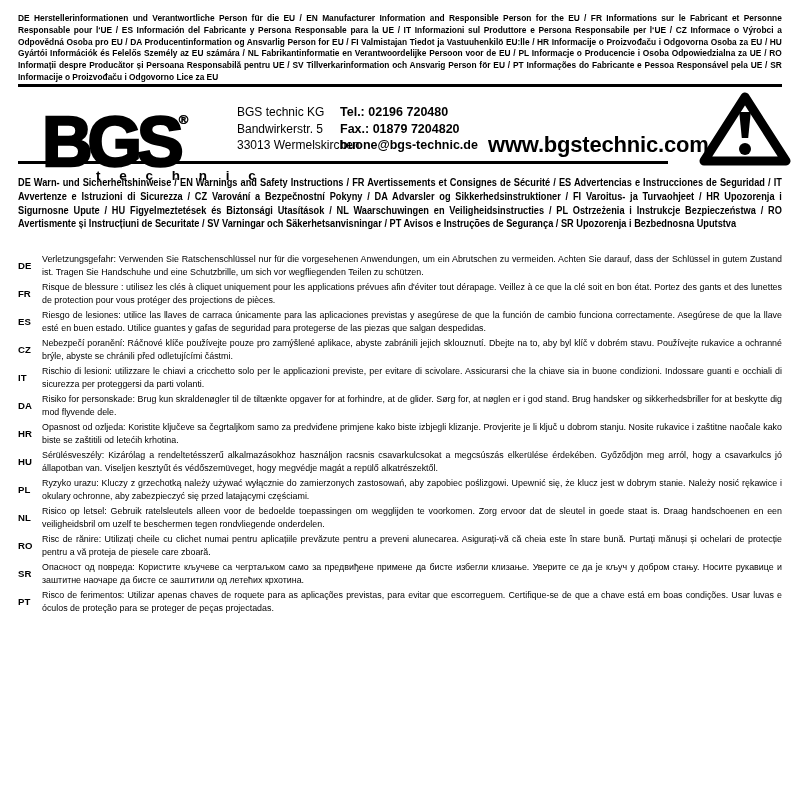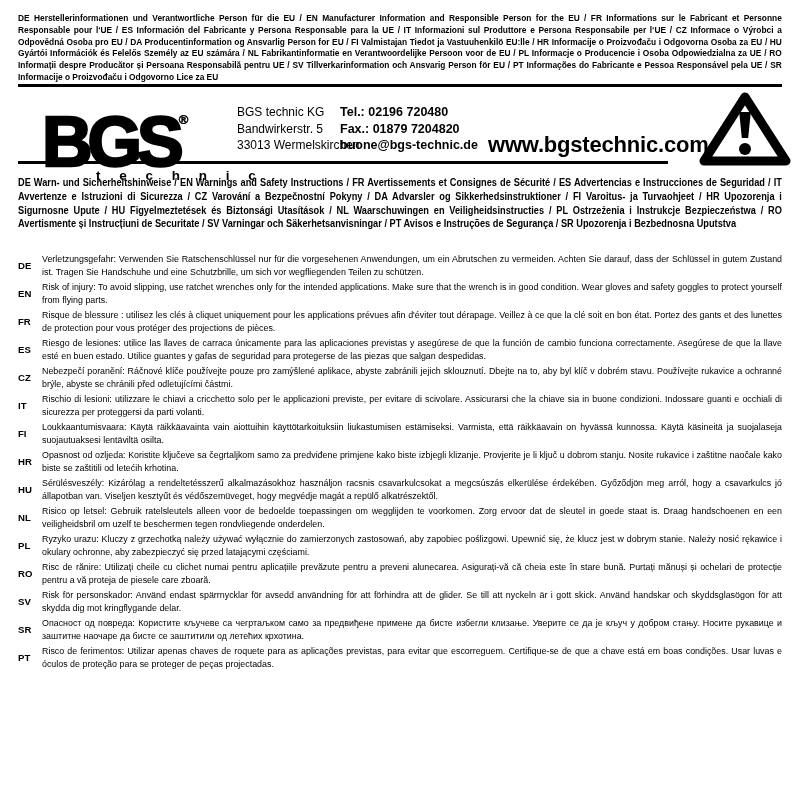--- a/index.html
+++ b/index.html
@@ -124,66 +124,58 @@
 <div class="abs" id="rule-mid"></div>
 
 <div class="abs scaled" id="header-warnings">DE Warn- und Sicherheitshinweise  /  EN Warnings and Safety Instructions  /  FR Avertissements et Consignes de Sécurité  /  ES Advertencias e Instrucciones de Seguridad  /  IT Avvertenze e Istruzioni di Sicurezza  /  CZ Varování a Bezpečnostní Pokyny  /  DA Advarsler og Sikkerhedsinstruktioner  /  FI Varoitus- ja Turvaohjeet  /  HR Upozorenja i Sigurnosne Upute  /  HU Figyelmeztetések és Biztonsági Utasítások  /  NL Waarschuwingen en Veiligheidsinstructies  /  PL Ostrzeżenia i Instrukcje Bezpieczeństwa  /  RO Avertismente și Instrucțiuni de Securitate  /  SV Varningar och Säkerhetsanvisningar  /  PT Avisos e Instruções de Segurança  /  SR Upozorenja i Bezbednosna Uputstva</div>
 
 <div class="abs" id="warnings-list">
   <div class="wrow">
     <span class="wcode">DE</span>
     <div class="wtext">Verletzungsgefahr: Verwenden Sie Ratschenschlüssel nur für die vorgesehenen Anwendungen, um ein Abrutschen zu vermeiden. Achten Sie darauf, dass der Schlüssel in gutem Zustand ist. Tragen Sie Handschuhe und eine Schutzbrille, um sich vor wegfliegenden Teilen zu schützen.</div>
   </div>
   <div class="wrow">
-    <span class="wcode">EN</span>
-    <div class="wtext">Risk of injury: To avoid slipping, use ratchet wrenches only for the intended applications. Make sure that the wrench is in good condition. Wear gloves and safety goggles to protect yourself from flying parts.</div>
-  </div>
-  <div class="wrow">
     <span class="wcode">FR</span>
     <div class="wtext">Risque de blessure : utilisez les clés à cliquet uniquement pour les applications prévues afin d'éviter tout dérapage. Veillez à ce que la clé soit en bon état. Portez des gants et des lunettes de protection pour vous protéger des projections de pièces.</div>
   </div>
   <div class="wrow">
     <span class="wcode">ES</span>
     <div class="wtext">Riesgo de lesiones: utilice las llaves de carraca únicamente para las aplicaciones previstas y asegúrese de que la función de cambio funciona correctamente. Asegúrese de que la llave esté en buen estado. Utilice guantes y gafas de seguridad para protegerse de las piezas que salgan despedidas.</div>
   </div>
   <div class="wrow">
     <span class="wcode">CZ</span>
     <div class="wtext">Nebezpečí poranění: Ráčnové klíče používejte pouze pro zamýšlené aplikace, abyste zabránili jejich sklouznutí. Dbejte na to, aby byl klíč v dobrém stavu. Používejte rukavice a ochranné brýle, abyste se chránili před odletujícími částmi.</div>
   </div>
   <div class="wrow">
     <span class="wcode">IT</span>
     <div class="wtext">Rischio di lesioni: utilizzare le chiavi a cricchetto solo per le applicazioni previste, per evitare di scivolare. Assicurarsi che la chiave sia in buone condizioni. Indossare guanti e occhiali di sicurezza per proteggersi da parti volanti.</div>
   </div>
   <div class="wrow">
-    <span class="wcode">FI</span>
-    <div class="wtext">Loukkaantumisvaara: Käytä räikkäavainta vain aiottuihin käyttötarkoituksiin liukastumisen estämiseksi. Varmista, että räikkäavain on hyvässä kunnossa. Käytä käsineitä ja suojalaseja suojautuaksesi lentäviltä osilta.</div>
+    <span class="wcode">DA</span>
+    <div class="wtext">Risiko for personskade: Brug kun skraldenøgler til de tiltænkte opgaver for at forhindre, at de glider. Sørg for, at nøglen er i god stand. Brug handsker og sikkerhedsbriller for at beskytte dig mod flyvende dele.</div>
   </div>
   <div class="wrow">
     <span class="wcode">HR</span>
     <div class="wtext">Opasnost od ozljeda: Koristite ključeve sa čegrtaljkom samo za predviđene primjene kako biste izbjegli klizanje. Provjerite je li ključ u dobrom stanju. Nosite rukavice i zaštitne naočale kako biste se zaštitili od letećih krhotina.</div>
   </div>
   <div class="wrow">
     <span class="wcode">HU</span>
     <div class="wtext">Sérülésveszély: Kizárólag a rendeltetésszerű alkalmazásokhoz használjon racsnis csavarkulcsokat a megcsúszás elkerülése érdekében. Győződjön meg arról, hogy a csavarkulcs jó állapotban van. Viseljen kesztyűt és védőszemüveget, hogy megvédje magát a repülő alkatrészektől.</div>
   </div>
   <div class="wrow">
+    <span class="wcode">PL</span>
+    <div class="wtext">Ryzyko urazu: Kluczy z grzechotką należy używać wyłącznie do zamierzonych zastosowań, aby zapobiec poślizgowi. Upewnić się, że klucz jest w dobrym stanie. Należy nosić rękawice i okulary ochronne, aby zabezpieczyć się przed latającymi częściami.</div>
+  </div>
+  <div class="wrow">
     <span class="wcode">NL</span>
     <div class="wtext">Risico op letsel: Gebruik ratelsleutels alleen voor de bedoelde toepassingen om wegglijden te voorkomen. Zorg ervoor dat de sleutel in goede staat is. Draag handschoenen en een veiligheidsbril om uzelf te beschermen tegen rondvliegende onderdelen.</div>
   </div>
   <div class="wrow">
-    <span class="wcode">PL</span>
-    <div class="wtext">Ryzyko urazu: Kluczy z grzechotką należy używać wyłącznie do zamierzonych zastosowań, aby zapobiec poślizgowi. Upewnić się, że klucz jest w dobrym stanie. Należy nosić rękawice i okulary ochronne, aby zabezpieczyć się przed latającymi częściami.</div>
-  </div>
-  <div class="wrow">
     <span class="wcode">RO</span>
     <div class="wtext">Risc de rănire: Utilizați cheile cu clichet numai pentru aplicațiile prevăzute pentru a preveni alunecarea. Asigurați-vă că cheia este în stare bună. Purtați mănuși și ochelari de protecție pentru a vă proteja de piesele care zboară.</div>
-  </div>
-  <div class="wrow">
-    <span class="wcode">SV</span>
-    <div class="wtext">Risk för personskador: Använd endast spärrnycklar för avsedd användning för att förhindra att de glider. Se till att nyckeln är i gott skick. Använd handskar och skyddsglasögon för att skydda dig mot kringflygande delar.</div>
   </div>
   <div class="wrow">
     <span class="wcode">SR</span>
     <div class="wtext">Опасност од повреда: Користите кључеве са чегртаљком само за предвиђене примене да бисте избегли клизање. Уверите се да је кључ у добром стању. Носите рукавице и заштитне наочаре да бисте се заштитили од летећих крхотина.</div>
   </div>
   <div class="wrow">
     <span class="wcode">PT</span>
     <div class="wtext">Risco de ferimentos: Utilizar apenas chaves de roquete para as aplicações previstas, para evitar que escorreguem. Certifique-se de que a chave está em boas condições. Usar luvas e óculos de proteção para se proteger de peças projectadas.</div>
   </div>
 </div>

